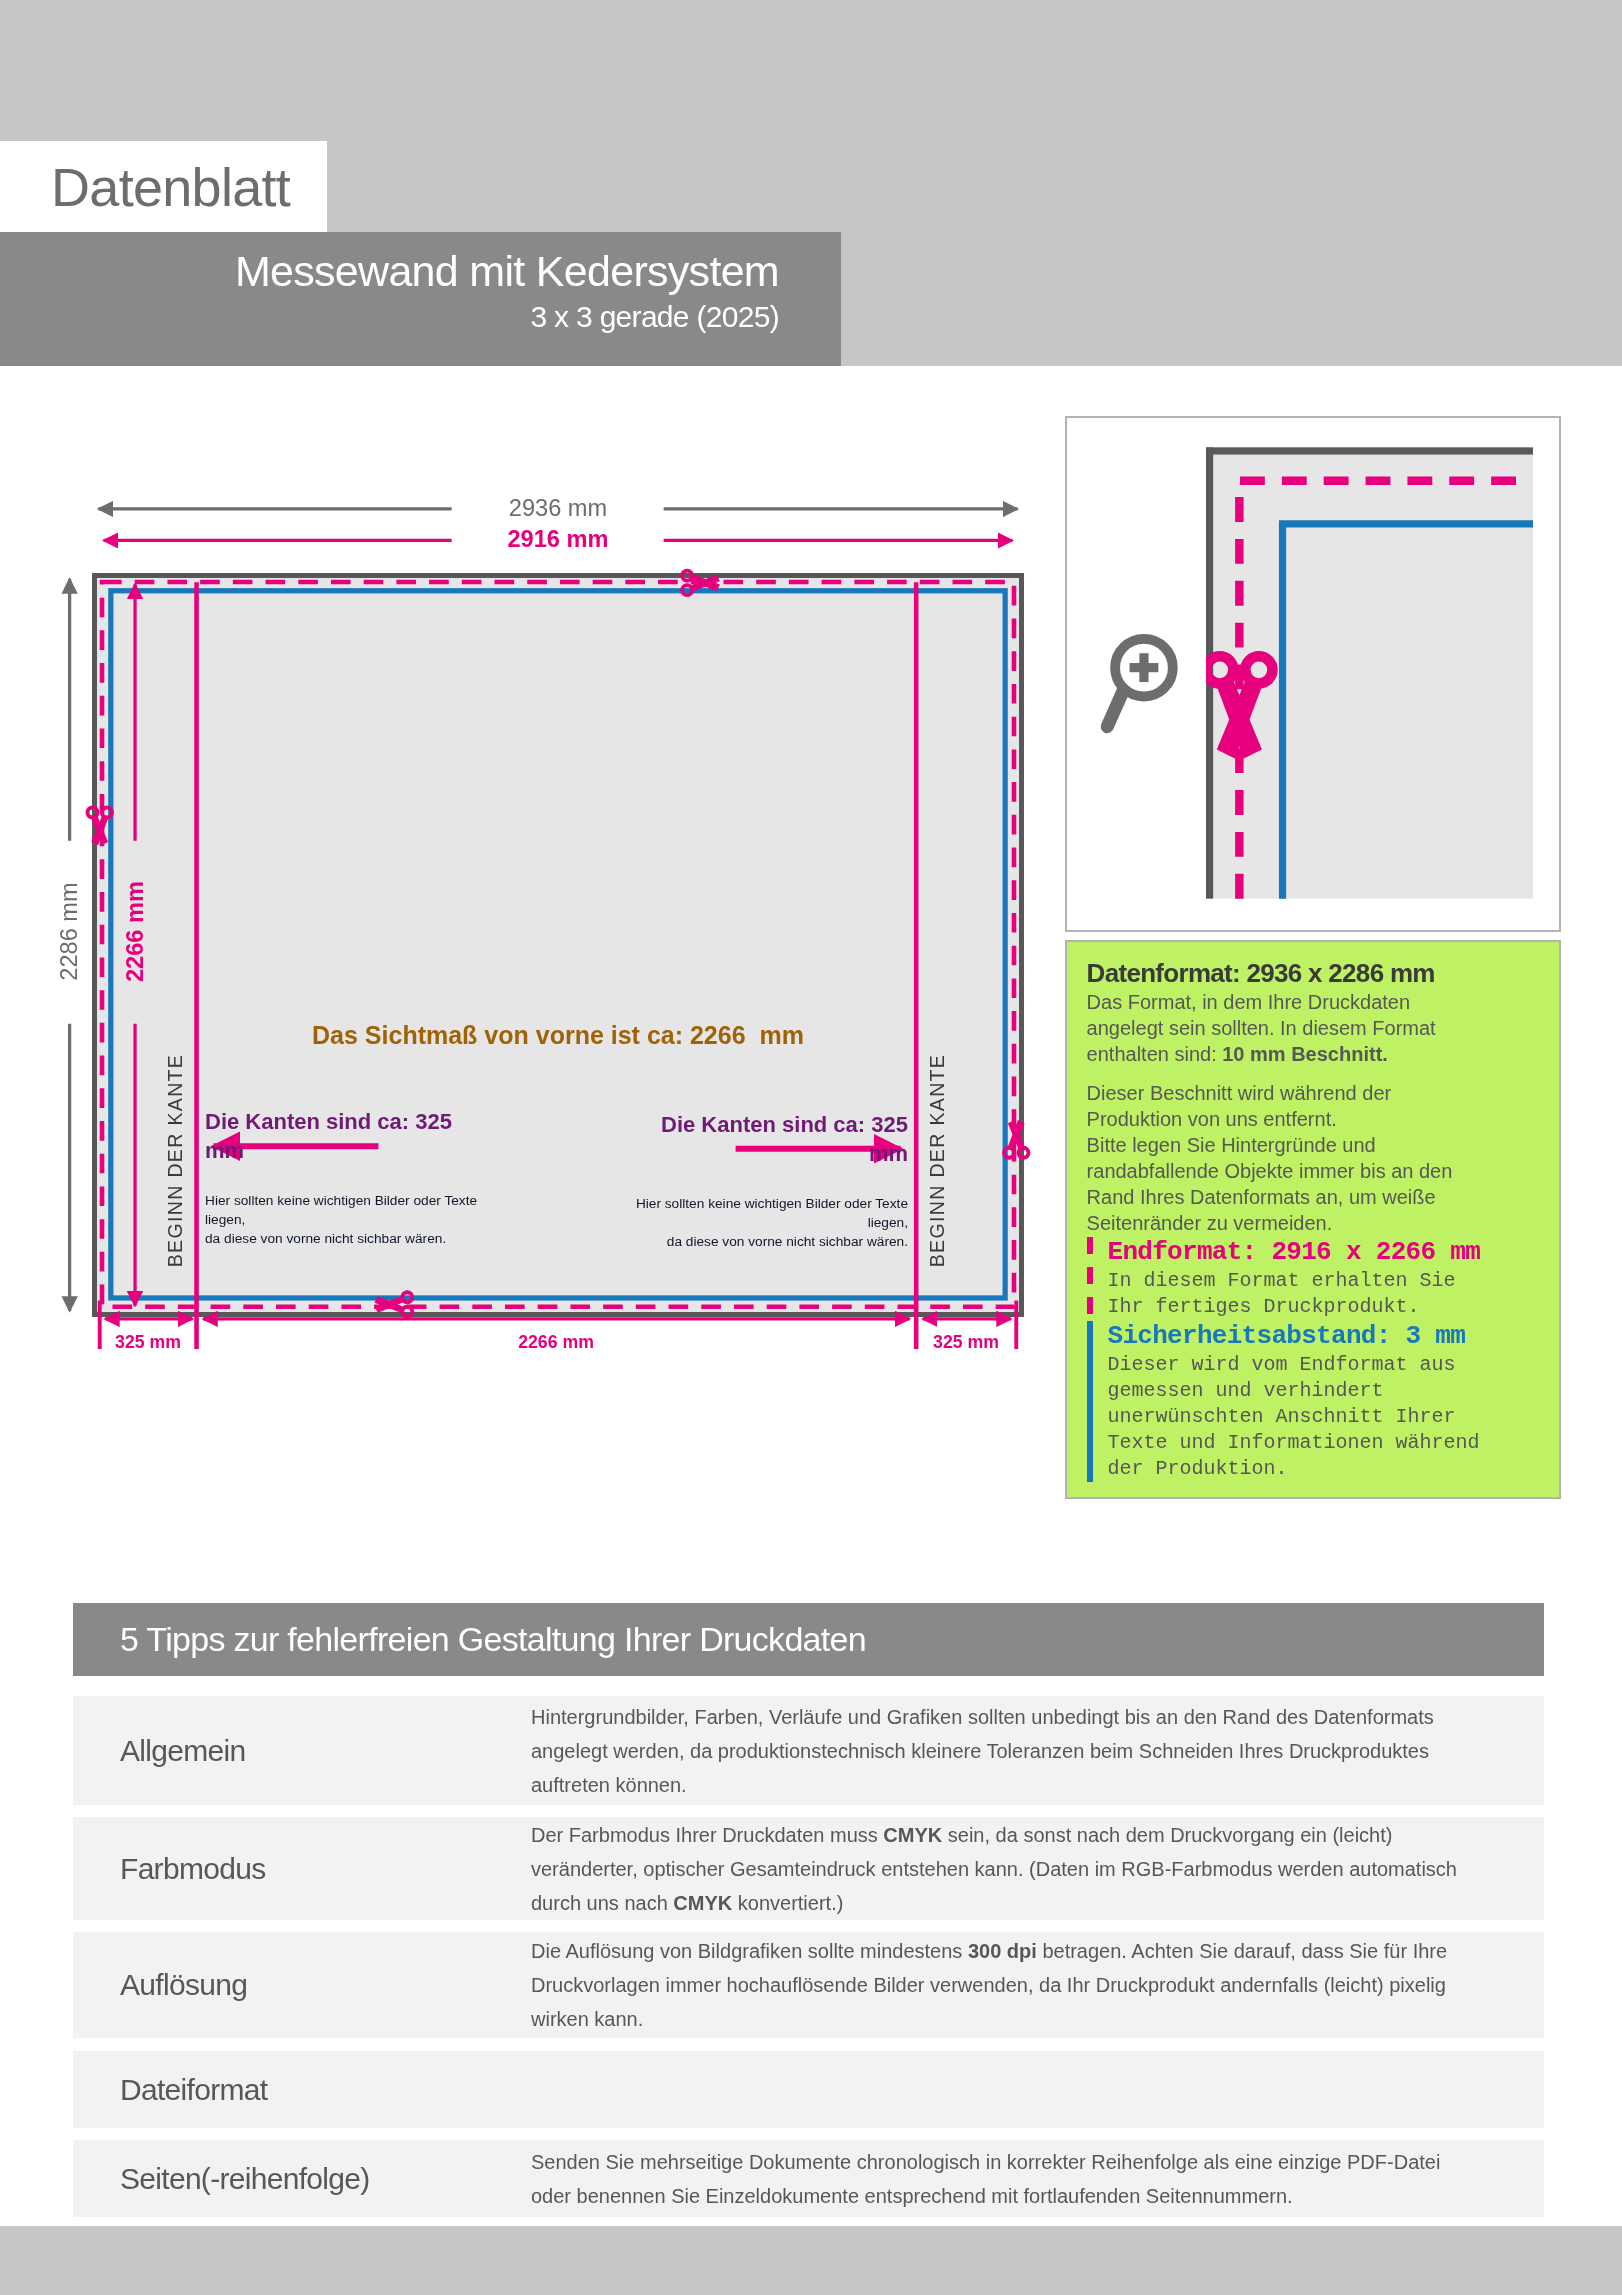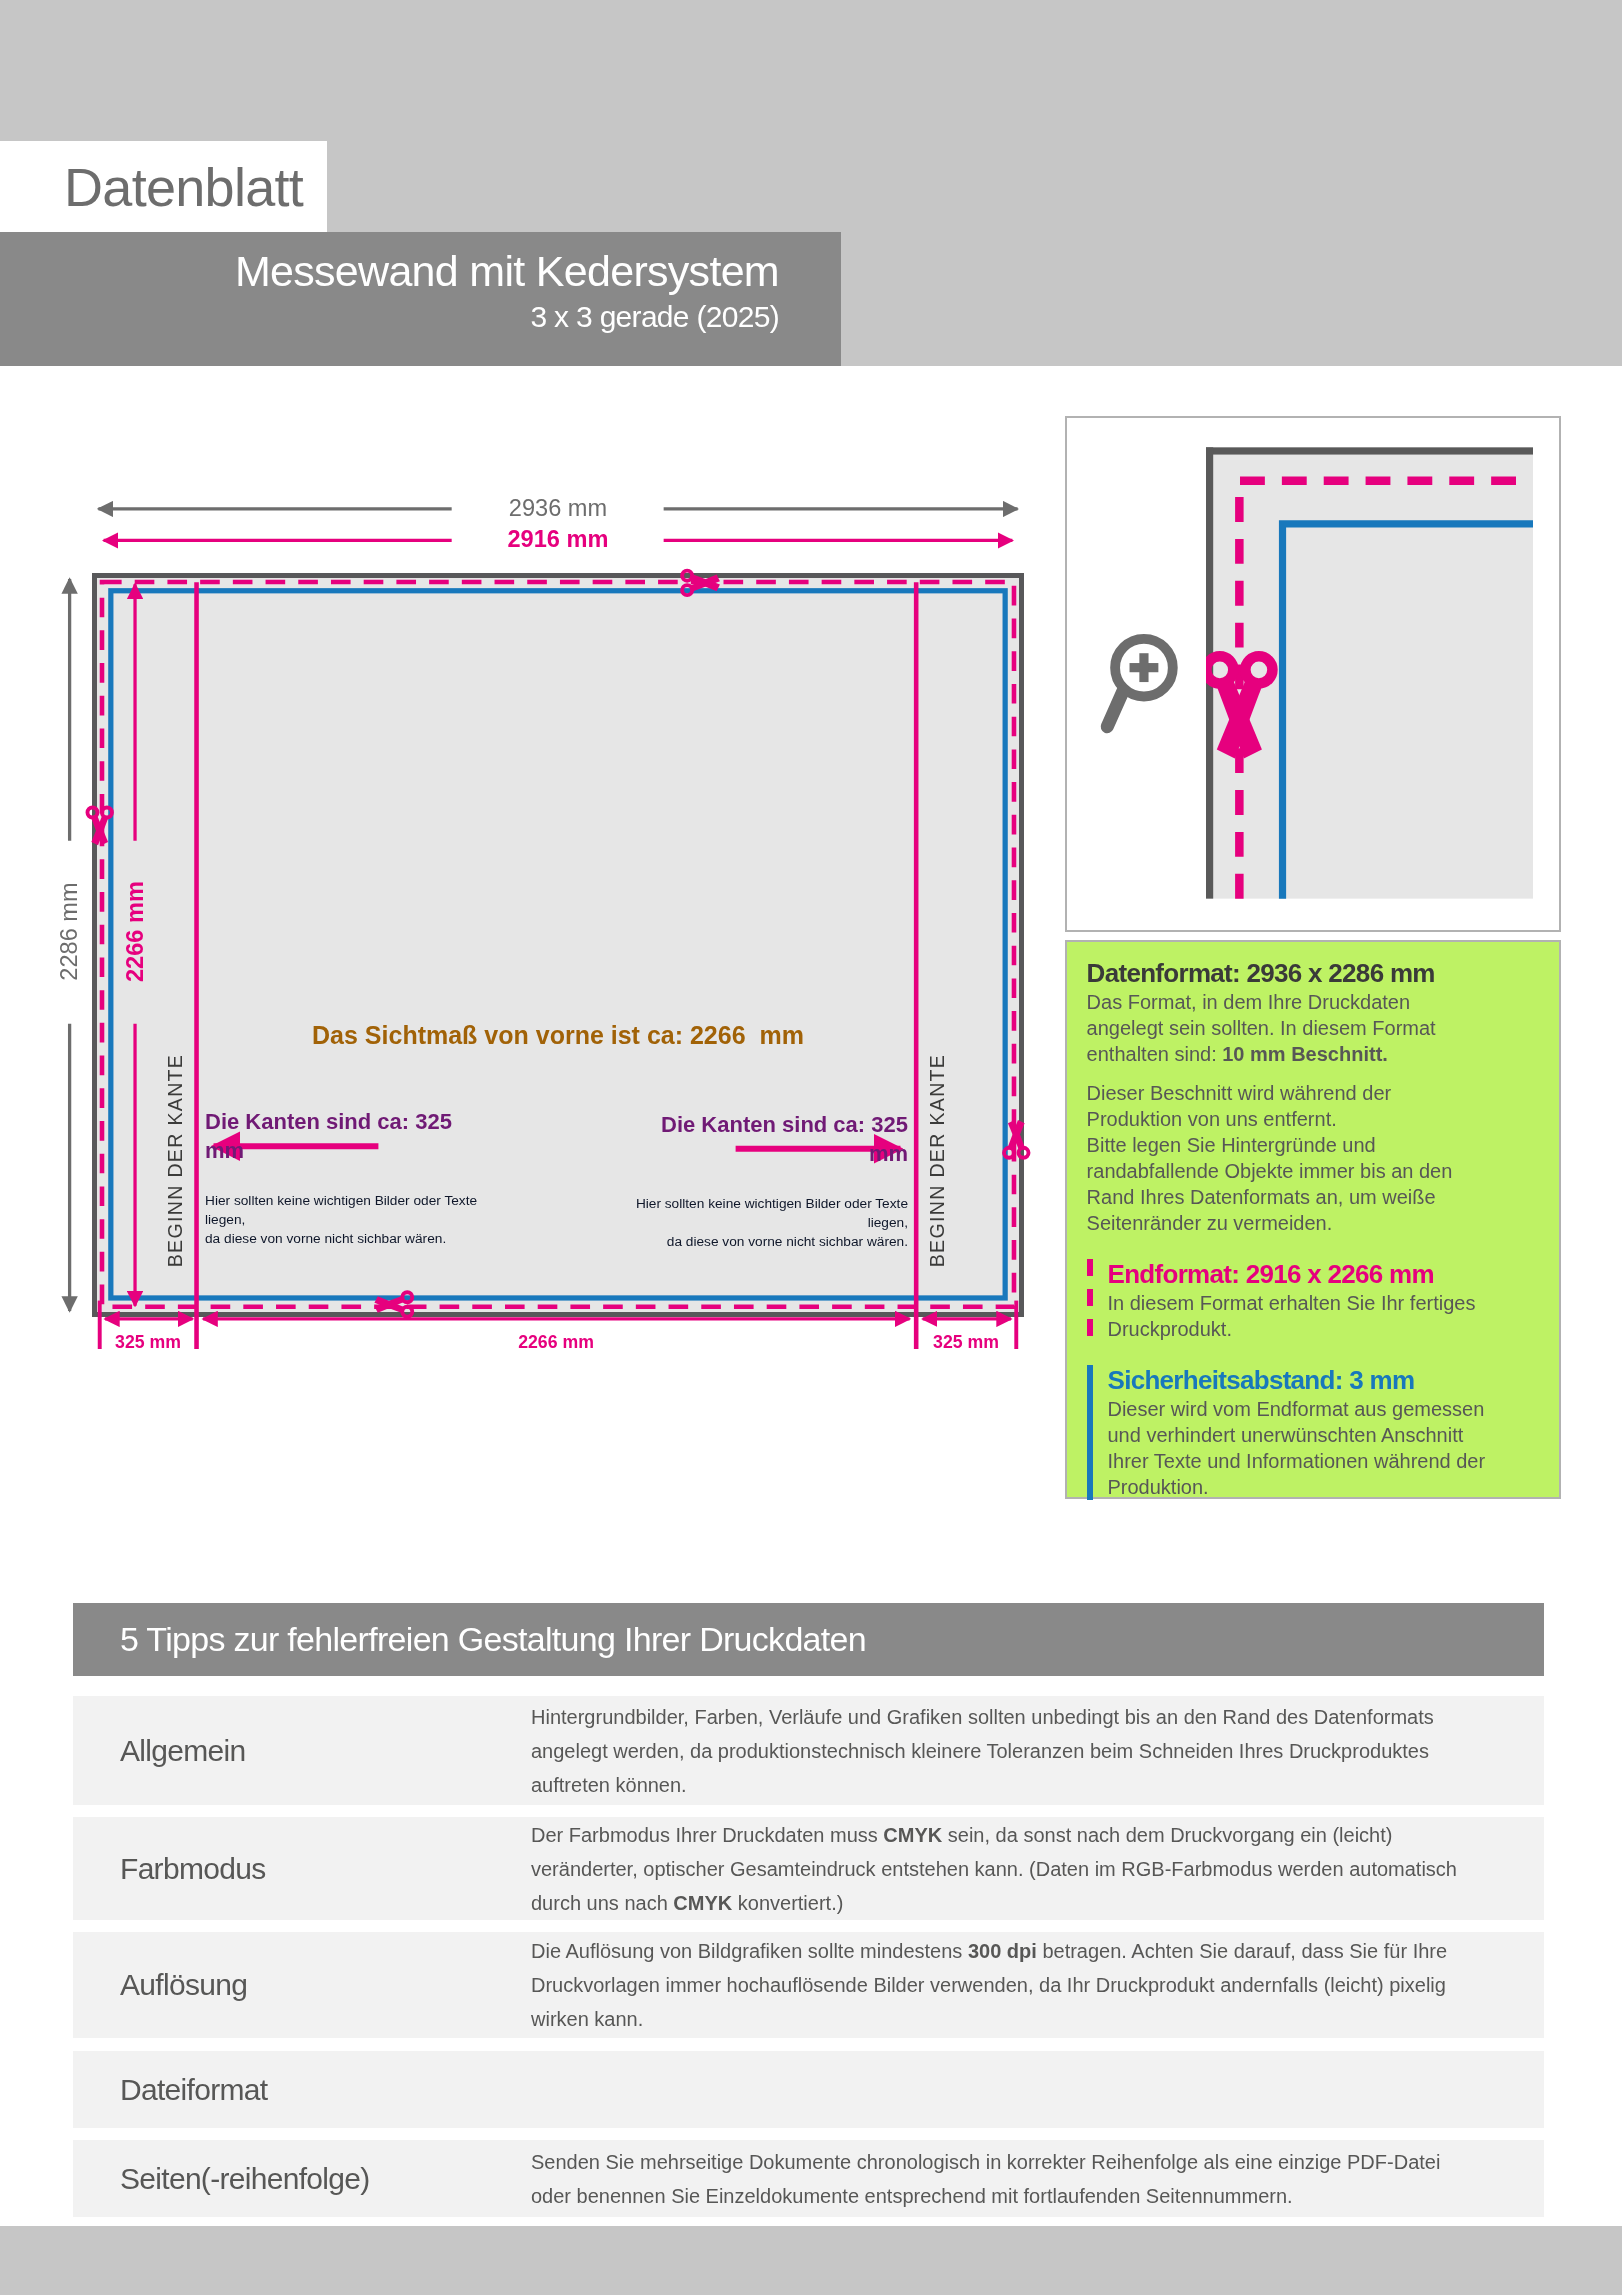--- a/index.html
+++ b/index.html
@@ -3,21 +3,21 @@
 <meta charset="utf-8">
 <style>
   html,body{margin:0;padding:0;background:#ffffff;}
   .page{position:relative;width:1623px;height:2295px;background:#ffffff;overflow:hidden;
         font-family:"Liberation Sans",sans-serif;color:#575756;}
   .abs{position:absolute;}
 
   
   .topbar{left:0;top:0;width:1623px;height:366px;background:#c6c6c6;}
   .datenblatt-box{left:0;top:141px;width:327px;height:92px;background:#ffffff;}
-  .datenblatt-box span{display:block;padding-left:64px;line-height:92px;font-size:54px;
+  .datenblatt-box span{display:block;padding-left:51px;line-height:92px;font-size:54px;
         color:#6d6d6d;letter-spacing:-0.7px;}
   .titlebar{left:0;top:232px;width:841px;height:134px;background:#898989;color:#ffffff;
         text-align:right;padding-right:62px;box-sizing:border-box;}
   .titlebar .l1{font-size:43px;letter-spacing:-0.7px;margin-top:14.4px;line-height:51px;}
   .titlebar .l2{font-size:30px;letter-spacing:-0.7px;line-height:39px;}
 
   
   .diagram-outer{left:92px;top:573px;width:932px;height:744px;background:#e6e6e6;
         border:5.2px solid #58585a;box-sizing:border-box;}
   svg.overlay{position:absolute;left:0;top:0;width:1623px;height:2295px;pointer-events:none;}
@@ -39,21 +39,21 @@
   
   .detail-box{left:1065px;top:416px;width:496px;height:516px;background:#ffffff;
         border:2.6px solid #b2b2b2;box-sizing:border-box;}
 
   
   .info-panel{left:1065px;top:940px;width:496px;height:559px;background:#bef264;
         border:2.6px solid #b2b2b2;box-sizing:border-box;padding:15.7px 19.6px;}
   .info-panel h3{margin:0;font-size:26px;line-height:31px;letter-spacing:-0.7px;color:#3a3a39;}
   .info-panel p{margin:0;font-size:20px;line-height:26px;color:#575756;width:393px;}
   .gap20{height:13px;}
-  .sec{display:flex;margin-top:23px;}
+  .sec{display:flex;margin-top:1px;font-family:Liberation Mono, monospace;}
   .sec .bar{width:6.5px;flex:0 0 6.5px;margin-right:14.4px;}
   .bar.dashed{background:repeating-linear-gradient(180deg,#e6007e 0 17px,transparent 17px 30px);}
   .bar.solid{background:#1878bc;}
   .h-mag{color:#e6007e !important;}
   .h-blue{color:#1878bc !important;}
   .b{font-weight:bold;}
 
   
   .tips-bar{left:73px;top:1603px;width:1471px;height:73px;background:#898989;}
   .tips-bar span{display:block;padding-left:47px;line-height:73px;font-size:34px;color:#ffffff;

